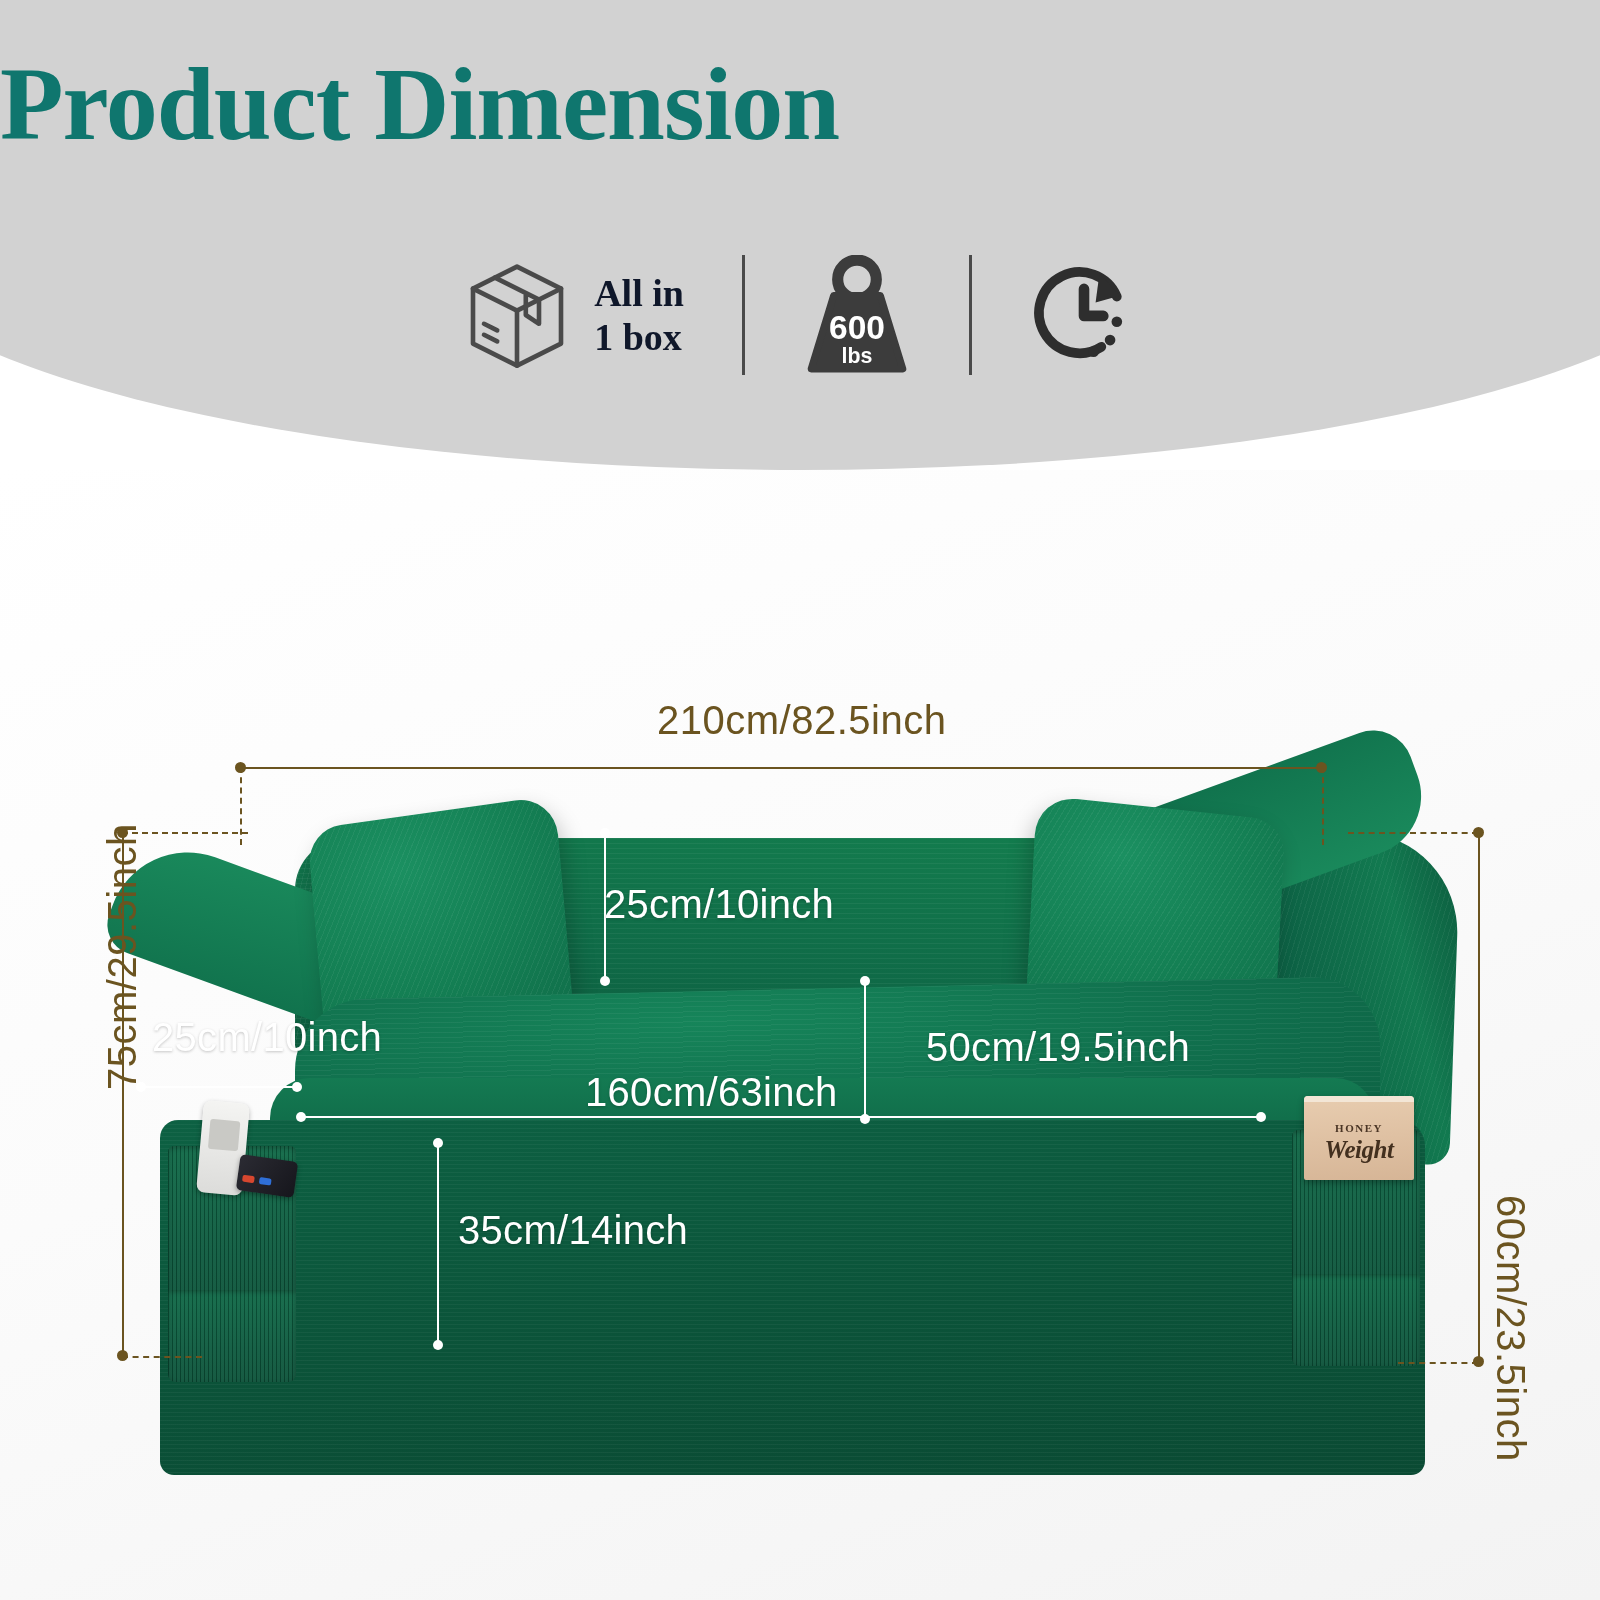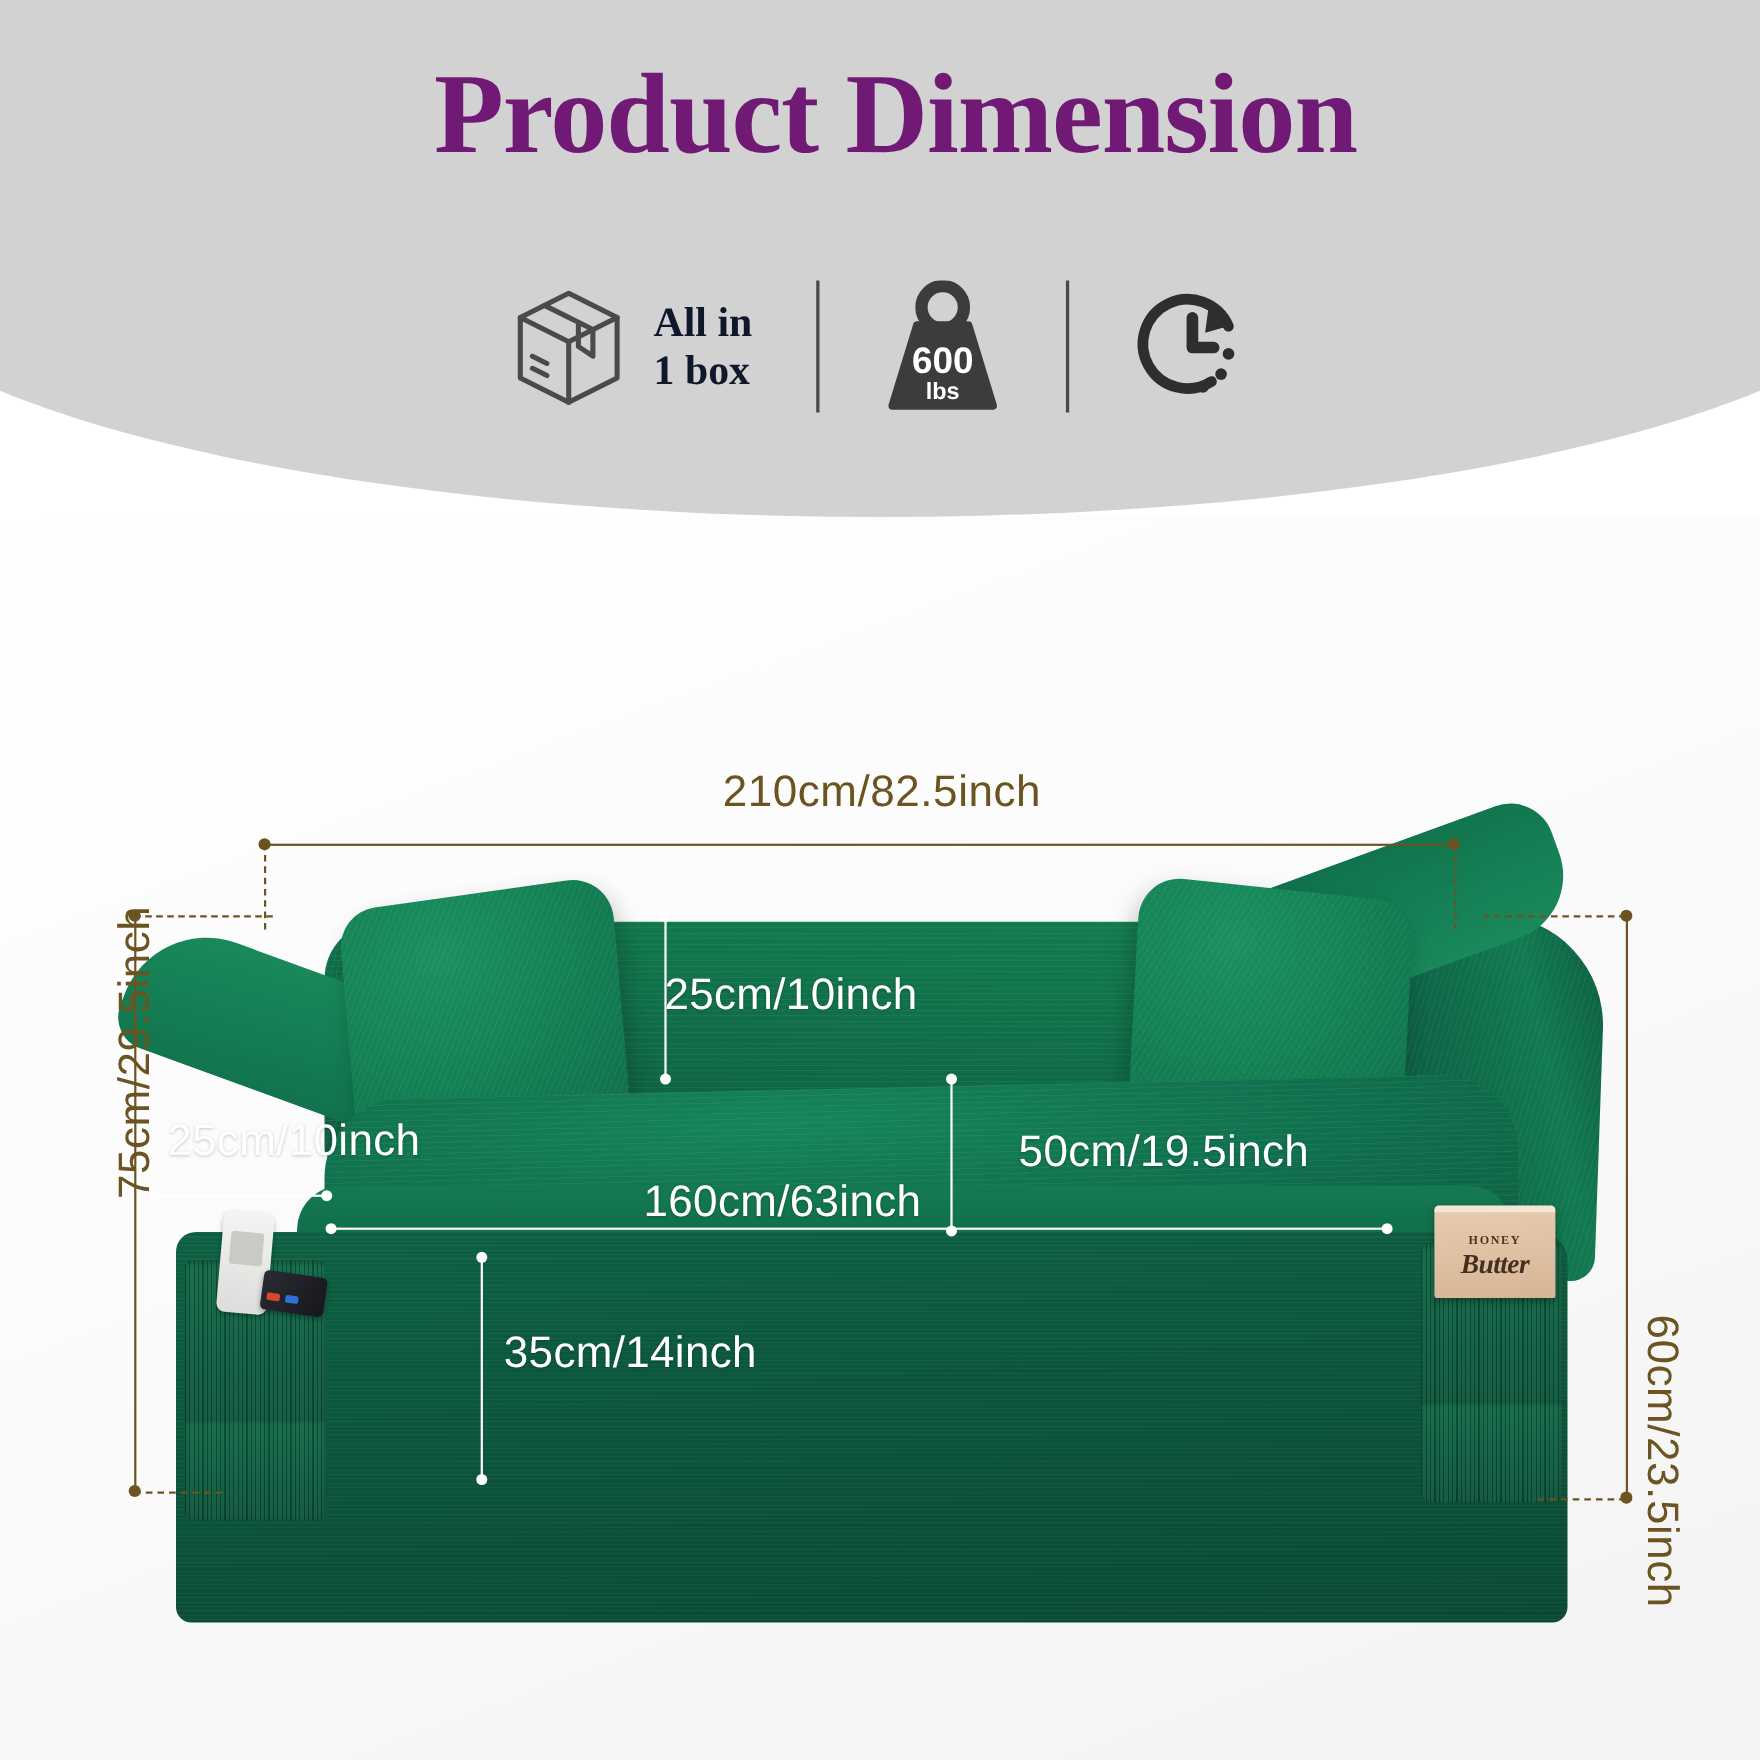--- a/index.html
+++ b/index.html
@@ -16,28 +16,27 @@
     position: absolute; left: -140px; top: -460px;
     width: 1880px; height: 930px;
     background: #d2d2d2;
     border-radius: 0 0 50% 50% / 0 0 26% 26%;
     overflow: hidden;
   }
   .header-inner { position:absolute; left:140px; top:460px; width:1600px; height:470px; }
 
   .page-title {
     position:absolute; left:0; top:48px; width:1600px;
-    text-align:center;
+    text-align:left;
     font-family: "Liberation Serif", serif;
     font-weight: 700;
     font-size: 104px;
     letter-spacing: -1px;
-    color:#701a75;
+    color:#0f766e;
     line-height:1.08;
-    padding-left:28px;
   }
 
   .features {
     position:absolute; left:0; top:230px; width:1600px; height:170px;
     display:flex; align-items:center; justify-content:center;
   }
   .feature {
     display:flex; align-items:center; gap:22px;
     padding: 0 10px;
   }
@@ -307,21 +306,21 @@
       <div class="card">
         <span class="card-a"></span>
         <span class="card-b"></span>
       </div>
 
       <div class="pocket pocket-right"></div>
       <div class="pocket pocket-right2"></div>
       <div class="book">
         <span class="book-edge"></span>
         <span class="book-honey">HONEY</span>
-        <span class="book-butter">Butter</span>
+        <span class="book-butter">Weight</span>
       </div>
     </div>
 
     <div class="dim-text-brown" style="left:640px; top:228px;margin-left:17px;">210cm/82.5inch</div>
     <div class="dim-line" style="left:240px; top:297px; width:1082px; height:2px;"></div>
     <div class="dim-dot" style="left:235px; top:292px;"></div>
     <div class="dim-dot" style="left:1316px; top:292px;"></div>
     <div class="dim-dash-v" style="left:240px; top:297px; height:78px;"></div>
     <div class="dim-dash-v" style="left:1322px; top:297px; height:78px;"></div>
 

